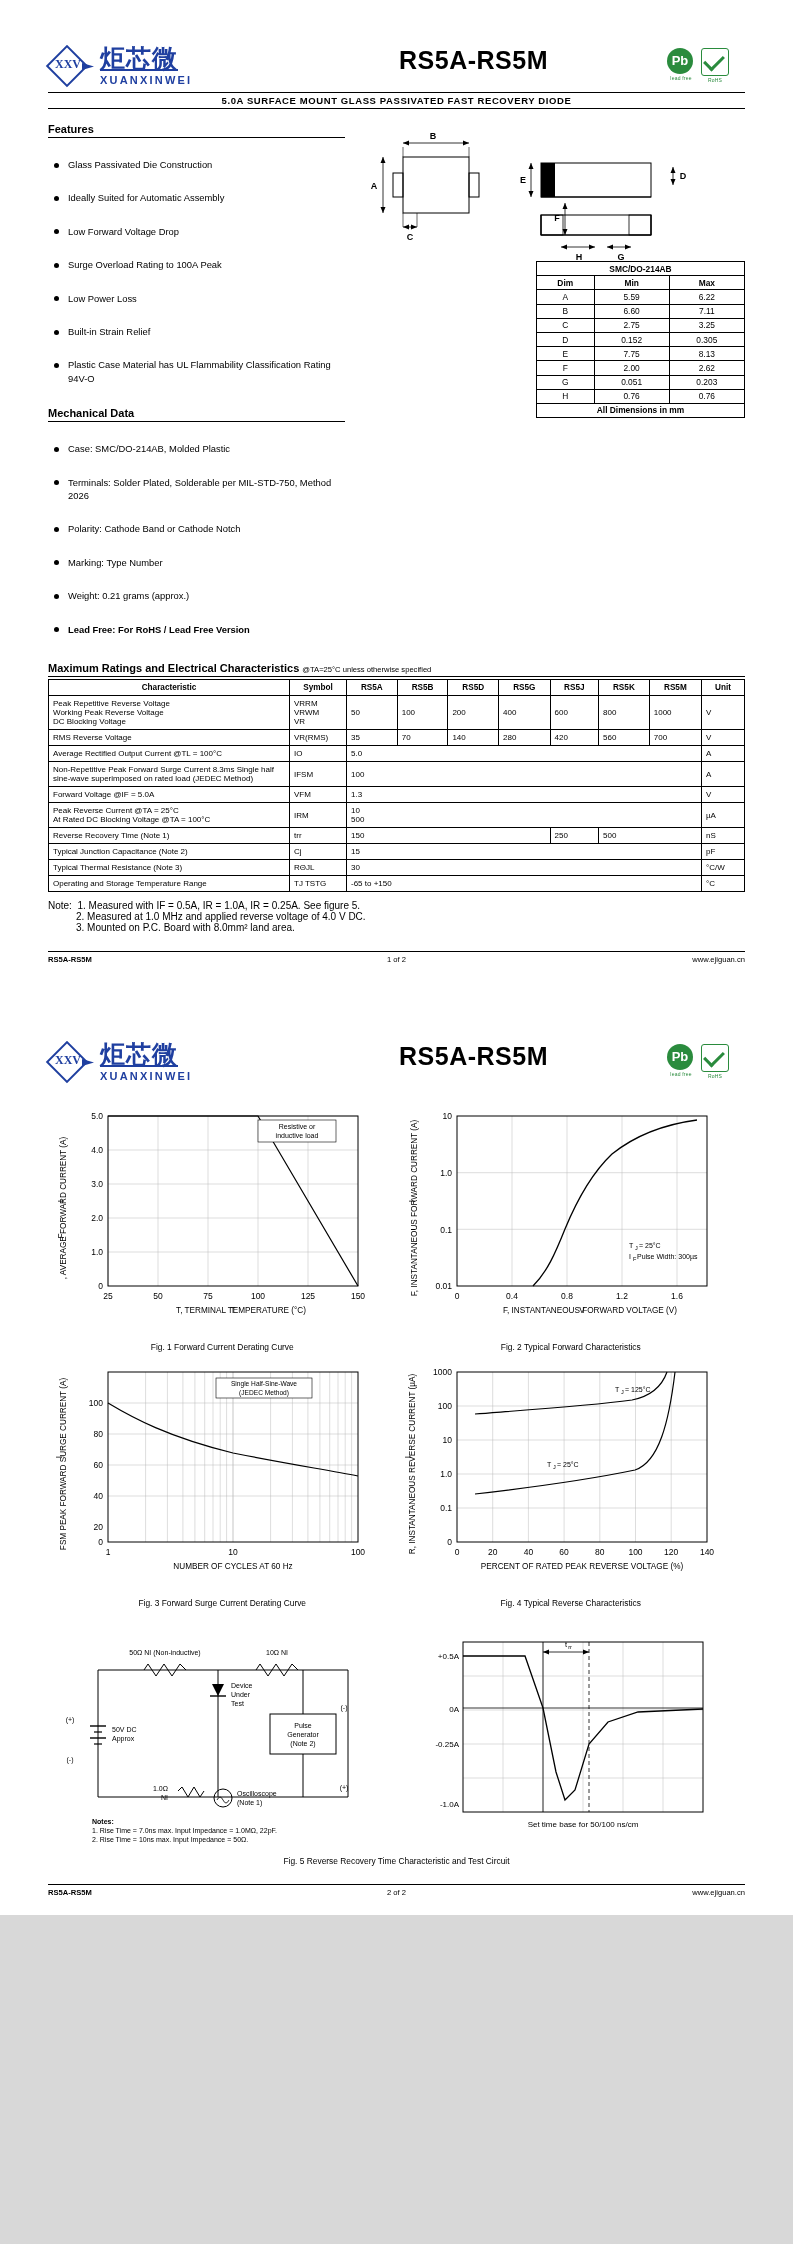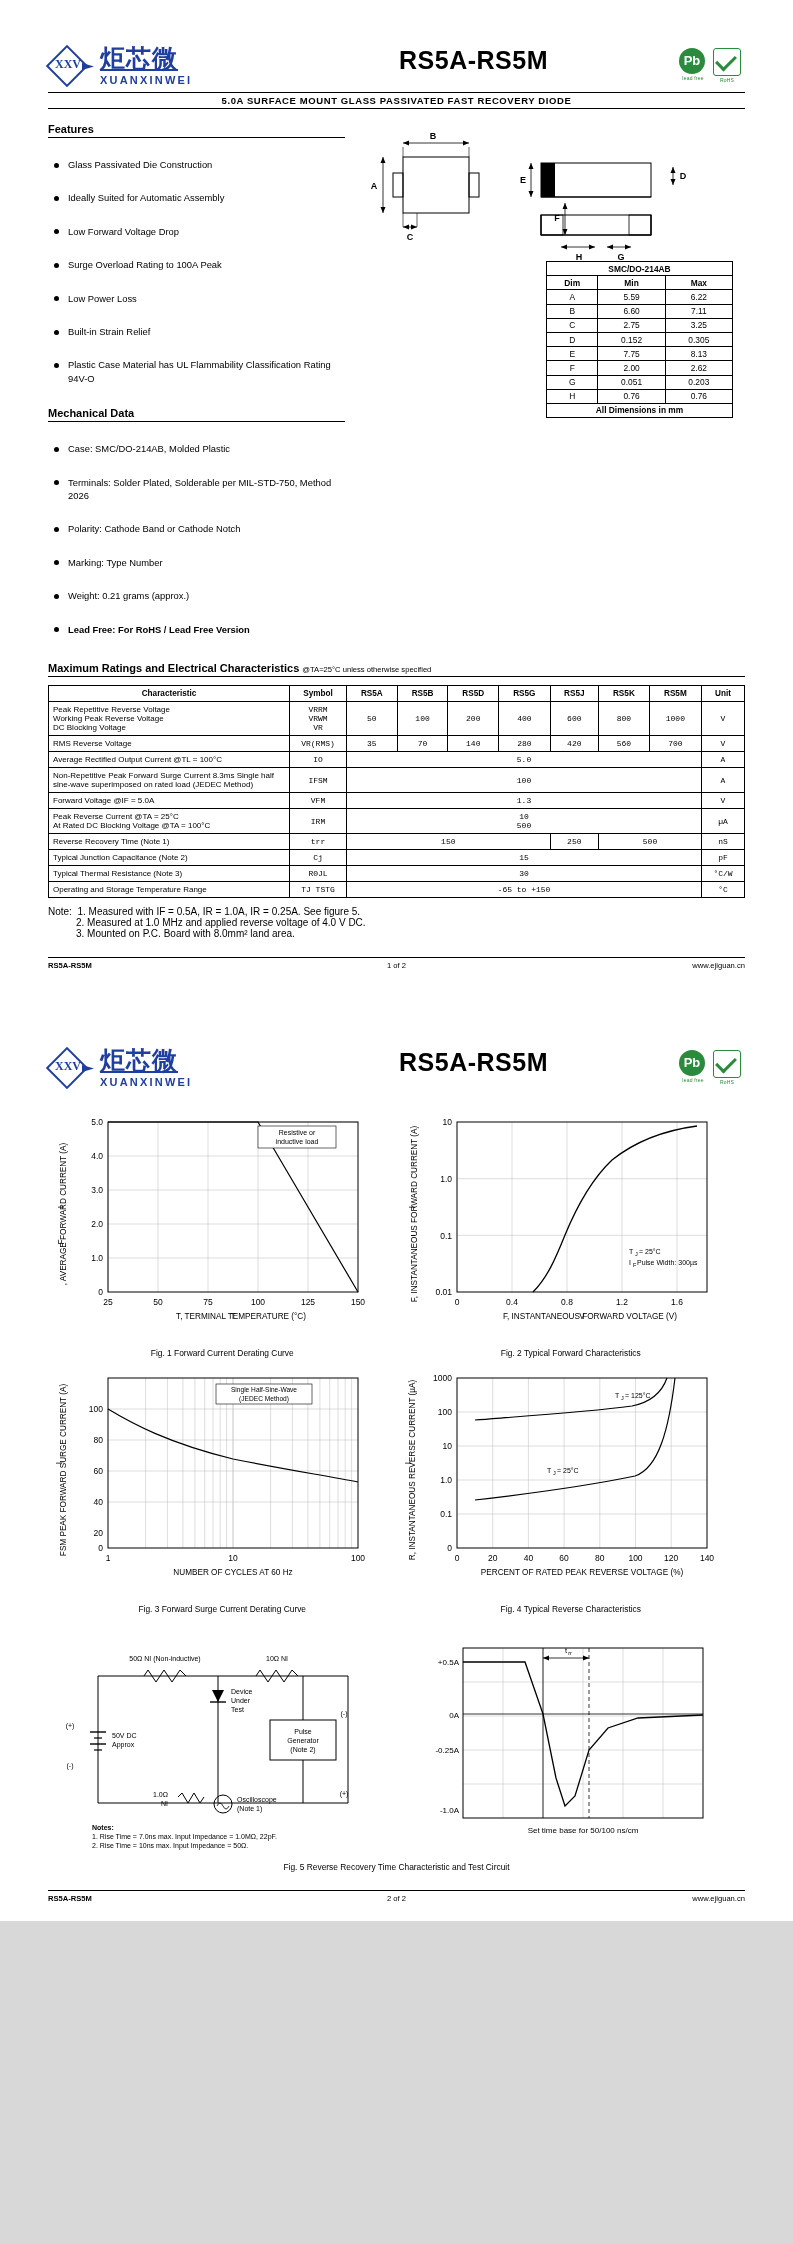--- a/index.html
+++ b/index.html
@@ -12,48 +12,48 @@
   .hdr{display:flex;align-items:flex-start;padding-top:46px;}
   .logo-wrap{width:250px;display:flex;align-items:center;}
   .logo-mark{width:46px;height:32px;position:relative;margin-right:6px;}
   .logo-mark .diamond{position:absolute;left:4px;top:1px;width:30px;height:30px;border:2px solid #1f3fa0;transform:rotate(45deg);box-sizing:border-box;}
   .logo-mark .xxv{position:absolute;left:0;top:7px;width:40px;text-align:center;font:bold 12px "Liberation Serif",serif;color:#1f3fa0;letter-spacing:0px;}
   .logo-mark .tail{position:absolute;right:0;top:13px;width:12px;height:7px;background:#1f3fa0;clip-path:polygon(0 0,100% 50%,0 100%);}
   .logo-cn{font:bold 25px "DejaVu Sans",sans-serif;color:#1f3fa0;line-height:1;letter-spacing:1px;text-decoration:underline;}
   .logo-en{font:bold 11px "Liberation Sans",sans-serif;color:#1f3fa0;letter-spacing:2.2px;margin-top:3px;}
   .hdr-right{flex:1;text-align:right;position:relative;}
   .part-no{font:bold 25px "Liberation Sans",sans-serif;letter-spacing:.5px;margin-right:96px;text-align:center;}
-  .badges{position:absolute;right:4px;top:2px;display:flex;gap:6px;align-items:flex-start;}
+  .badges{position:absolute;right:16px;top:2px;display:flex;gap:6px;align-items:flex-start;}
   .badge{width:28px;text-align:center;}
   .badge .circ{width:26px;height:26px;border-radius:50%;background:#2a8b3d;color:#fff;font:bold 13px "Liberation Sans",sans-serif;line-height:26px;}
   .badge .lbl{font-size:5px;color:#2a8b3d;margin-top:1px;letter-spacing:.2px;}
   .badge.rohs .circ{background:#fff;color:#2a8b3d;border:1px solid #2a8b3d;border-radius:3px;font-size:9px;line-height:26px;position:relative;}
   .badge.rohs .tick{position:absolute;left:6px;top:2px;width:9px;height:16px;border:solid #2a8b3d;border-width:0 3px 3px 0;transform:rotate(45deg);}
   .subtitle{margin-top:6px;border-top:1.6px solid #000;border-bottom:1.6px solid #000;padding:2px 0 2px 0;font:bold 9.5px "Liberation Sans",sans-serif;letter-spacing:.6px;text-align:center;}
   
   .sect{margin-top:14px;}
   .sect-title{font:bold 11px "Liberation Sans",sans-serif;}
   .rule{border-bottom:1.4px solid #000;margin-top:2px;width:100%;}
   ul.feat{list-style:none;margin:6px 0 0 0;padding:0;}
   ul.feat li{position:relative;padding-left:20px;font-size:9.4px;line-height:13.4px;margin-top:20px;}
   ul.feat li:before{content:"";position:absolute;left:6px;top:4.5px;width:5px;height:5px;border-radius:50%;background:#000;}
   ul.feat li.b{font-weight:bold;}
   .cols{display:flex;}
   .col-left{width:300px;}
   .col-right{flex:1;padding-left:10px;}
   
   .draw{position:relative;height:130px;margin-top:14px;}
-  .dim-tbl{border-collapse:collapse;font-size:8.4px;width:187px;margin:8px 12px 0 auto;}
+  .dim-tbl{border-collapse:collapse;font-size:8.4px;width:209px;margin:8px 0 0 auto;}
   .dim-tbl td,.dim-tbl th{border:1px solid #000;text-align:center;padding:1.6px 0;}
   .dim-tbl th{font-weight:bold;font-size:8.4px;}
   
-  .rt{border-collapse:collapse;width:100%;font-size:8px;margin-top:8px;}
+  .rt{border-collapse:collapse;width:100%;font-size:8px;margin-top:2px;}
   .rt th,.rt td{border:1px solid #000;padding:3px 4px;}
   .rt th{font-weight:bold;text-align:center;font-size:8.2px;}
-  .rt td.c{text-align:center;font-family:Liberation Mono, monospace;}
+  .rt td.c{}
   .rt td.ch{text-align:left;}
   .notes{font-size:10px;line-height:11px;margin-top:8px;}
   .notes .ni{padding-left:36px;text-indent:-36px;}
   
   .foot{margin-top:18px;border-top:1.4px solid #000;padding-top:3px;display:flex;font-size:7.6px;font-weight:bold;}
   .foot .l{width:33%;}
   .foot .c{width:34%;text-align:center;font-weight:normal;}
   .foot .r{width:33%;text-align:right;font-weight:normal;}
   
   .chartgrid{display:flex;flex-wrap:wrap;margin-top:14px;}

